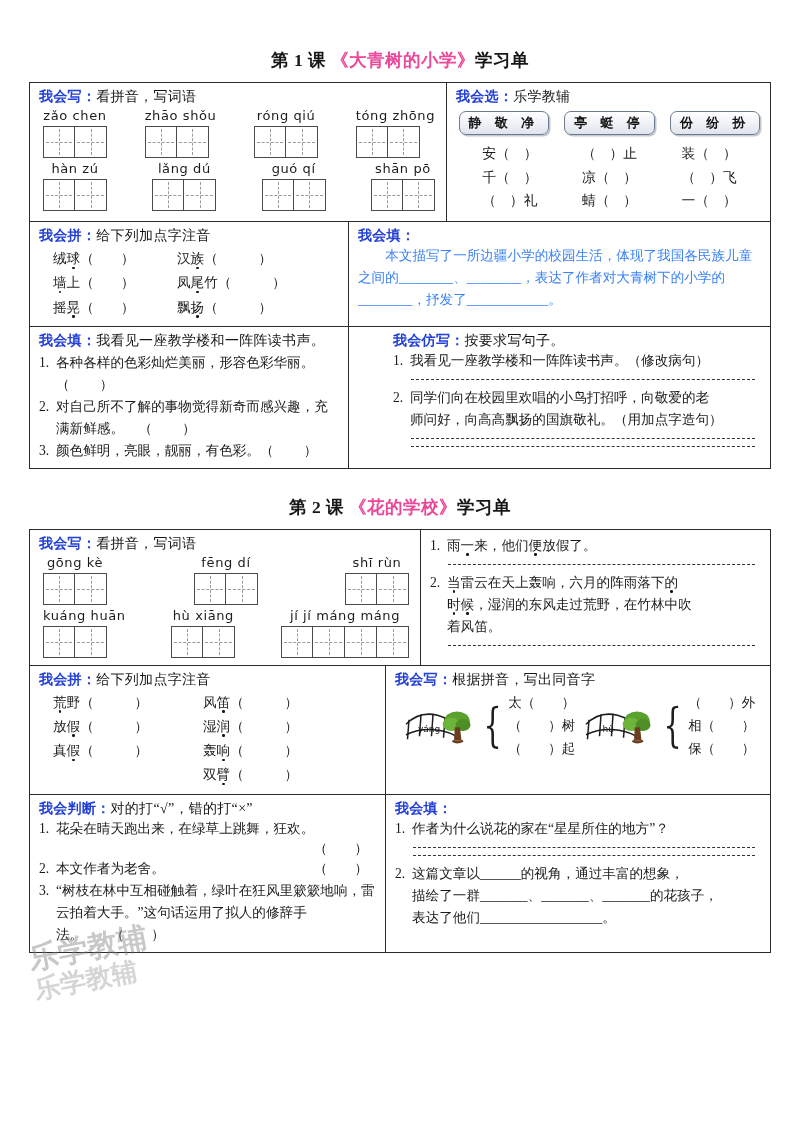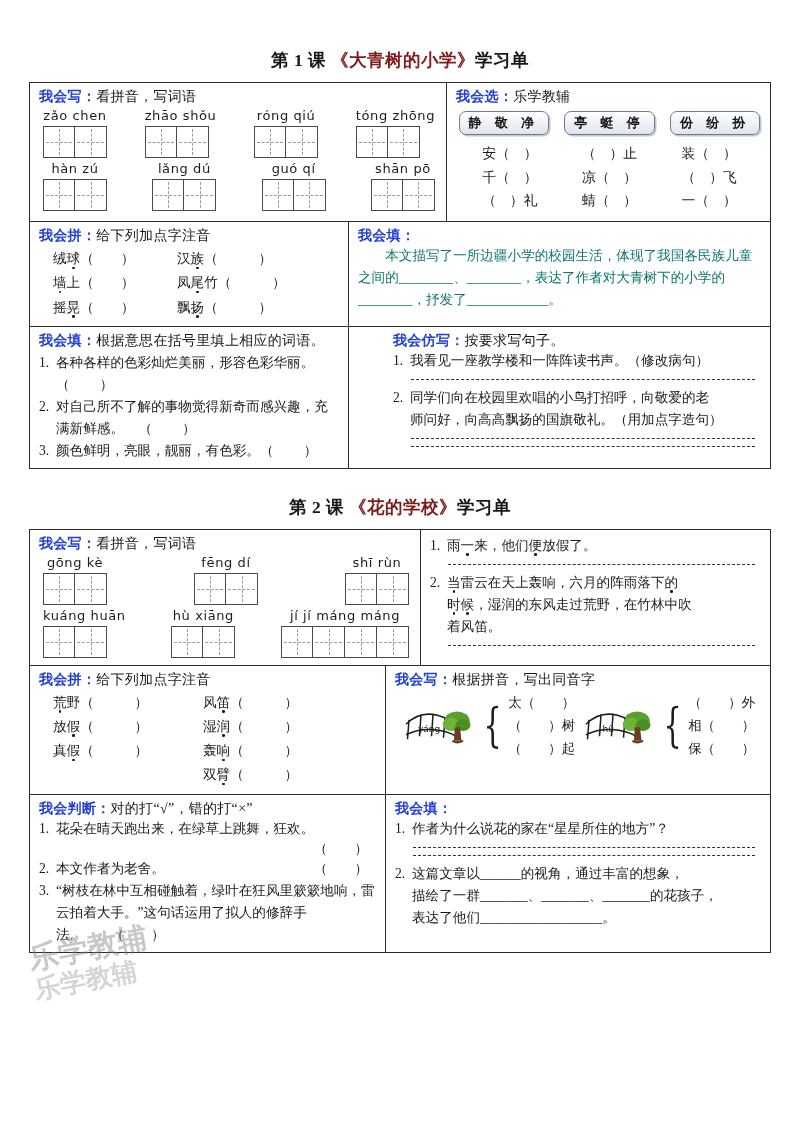--- a/index.html
+++ b/index.html
@@ -17,21 +17,21 @@
   
   .sheet-title {
     text-align:center;
     font-size:17.5px;
     font-weight:bold;
     letter-spacing:.5px;
     padding:0;
     white-space:nowrap;
   }
   .title-black { color:#171717; }
-  .title-red { color:#7f1d1d; }
+  .title-red { color:#ec4899; }
 
   
   .wsheet {
     border:1.6px solid #2b2b2b;
     width:742px;
     margin:0 auto;
     background:#fff;
   }
   .row { display:flex; border-bottom:1.2px solid #2b2b2b; }
   .row:last-child { border-bottom:none; }
@@ -45,21 +45,21 @@
     font-size:14px;
     letter-spacing:.3px;
   }
   .hd .sub {
     color:#171717;
     font-weight:normal;
   }
   .body-txt {
     font-size:13.6px;
     line-height:1.62;
-    color:#0f766e;
+    color:#3b82f6;
   }
 
   
   .pygroup { display:flex; justify-content:space-between; padding:2px 4px 1px 4px; }
   .pyitem { text-align:center; }
   .py {
     font-family:"DejaVu Sans","Liberation Sans",sans-serif;
     font-size:13px;
     letter-spacing:.6px;
     color:#1c1c1c;
@@ -284,21 +284,21 @@
 
       <div class="cell" style="flex:1;">
         <div class="hd">我会填：</div>
         <div class="body-txt" style="text-indent:2em;padding-right:2px;">本文描写了一所边疆小学的校园生活，体现了我国各民族儿童之间的________、________，表达了作者对大青树下的小学的________，抒发了____________。</div>
       </div>
     </div>
 
     <div class="row">
       <div class="cell" style="width:318px;">
         <div class="hd">
-          <span>我会填：</span><span class="sub">根据意思在括号里填上相应的词语。</span>
+          <span>我会填：</span><span class="sub">我看见一座教学楼和一阵阵读书声。</span>
         </div>
         <div class="numlist">
           <div class="numitem">
             <span class="n">1.</span>
             <span class="t"><span>各种各样的色彩灿烂美丽，形容色彩华丽。</span><span class="paren">　（　　）</span></span>
           </div>
           <div class="numitem">
             <span class="n">2.</span>
             <span class="t"><span>对自己所不了解的事物觉得新奇而感兴趣，充满新鲜感。</span><span class="paren">　（　　）</span></span>
           </div>

